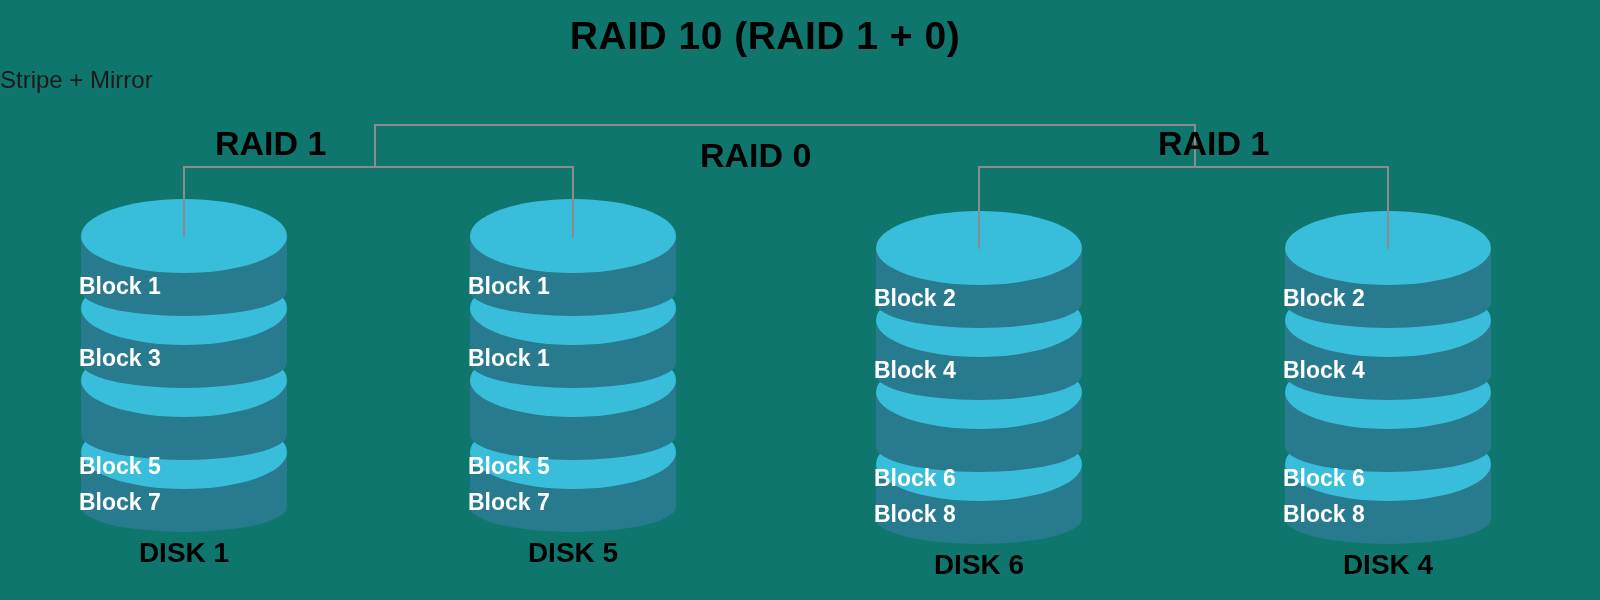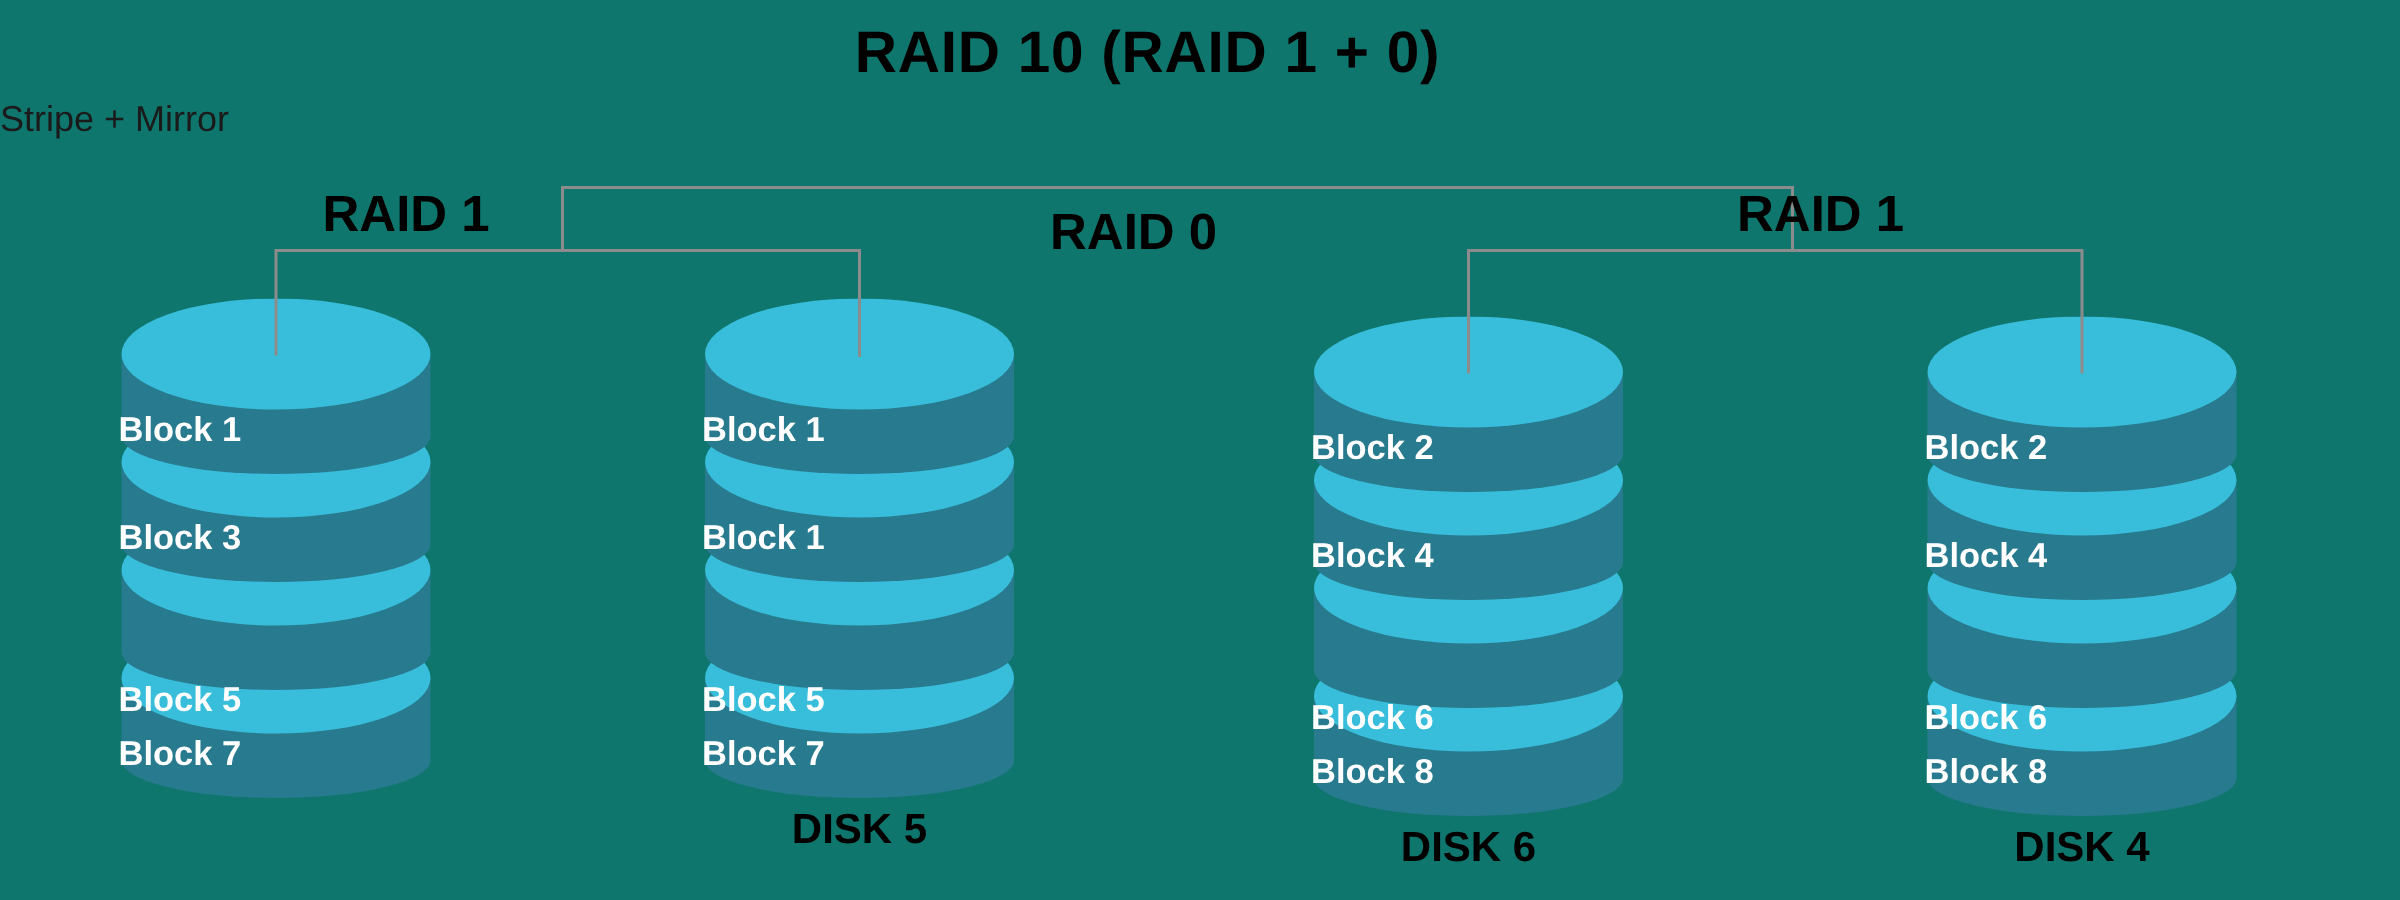--- a/index.html
+++ b/index.html
@@ -85,20 +85,21 @@
       <ellipse class="platter-top" cx="105" cy="181" rx="103" ry="37"></ellipse>
       <path class="platter-side" d="M2 109 V164 A103 25 0 0 0 208 164 V109 Z"></path>
       <ellipse class="platter-top" cx="105" cy="109" rx="103" ry="37"></ellipse>
       <path class="platter-side" d="M2 37 V92 A103 25 0 0 0 208 92 V37 Z"></path>
       <ellipse class="platter-top" cx="105" cy="37" rx="103" ry="37"></ellipse>
     </svg>
     <div class="block-label block-0">Block 1</div>
     <div class="block-label block-1">Block 3</div>
     <div class="block-label block-2">Block 5</div>
     <div class="block-label block-3">Block 7</div>
+    <div class="disk-label">DISK 1</div>
   </div>
 
   <div class="disk" id="disk-2">
     <svg width="210" height="336" viewBox="0 0 210 336">
       <path class="platter-side" d="M2 253 V308 A103 25 0 0 0 208 308 V253 Z"></path>
       <ellipse class="platter-top" cx="105" cy="253" rx="103" ry="37"></ellipse>
       <path class="platter-side" d="M2 181 V236 A103 25 0 0 0 208 236 V181 Z"></path>
       <ellipse class="platter-top" cx="105" cy="181" rx="103" ry="37"></ellipse>
       <path class="platter-side" d="M2 109 V164 A103 25 0 0 0 208 164 V109 Z"></path>
       <ellipse class="platter-top" cx="105" cy="109" rx="103" ry="37"></ellipse>

